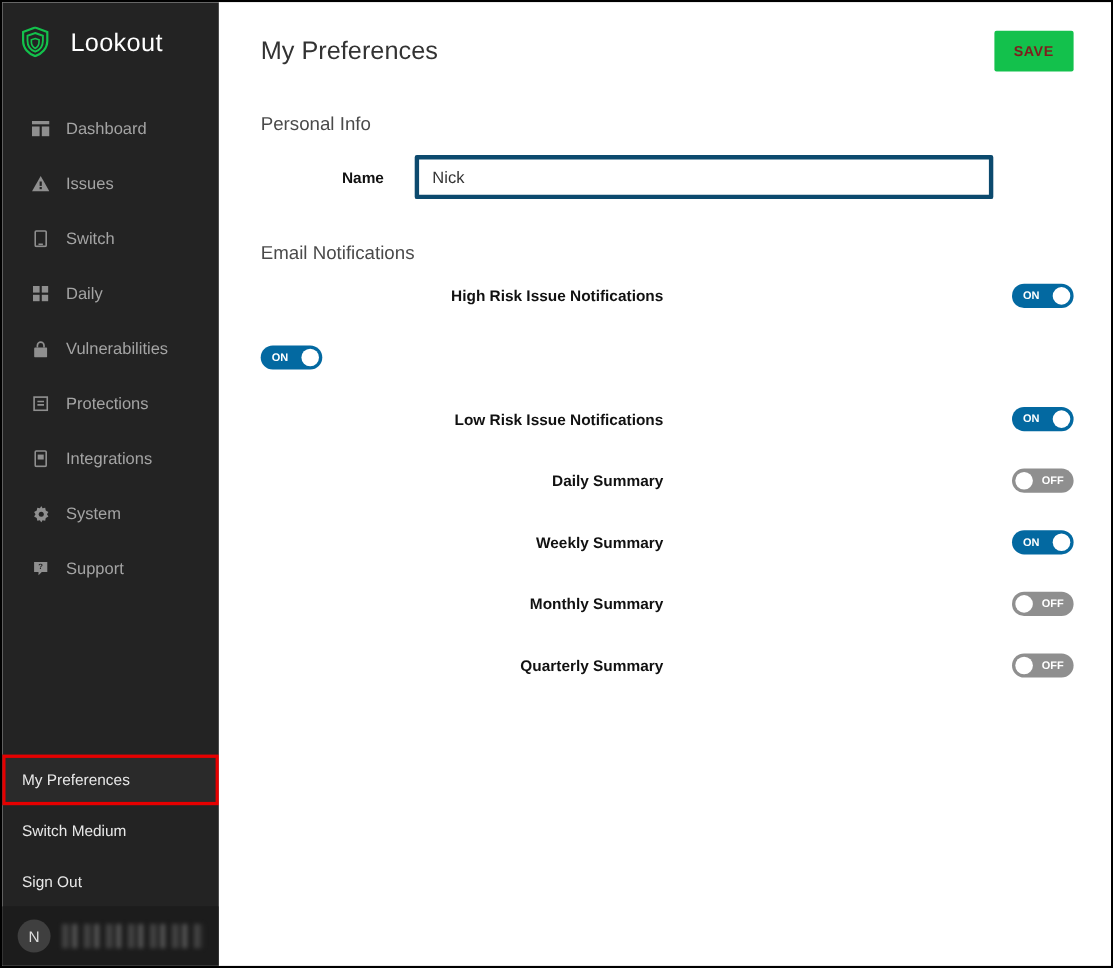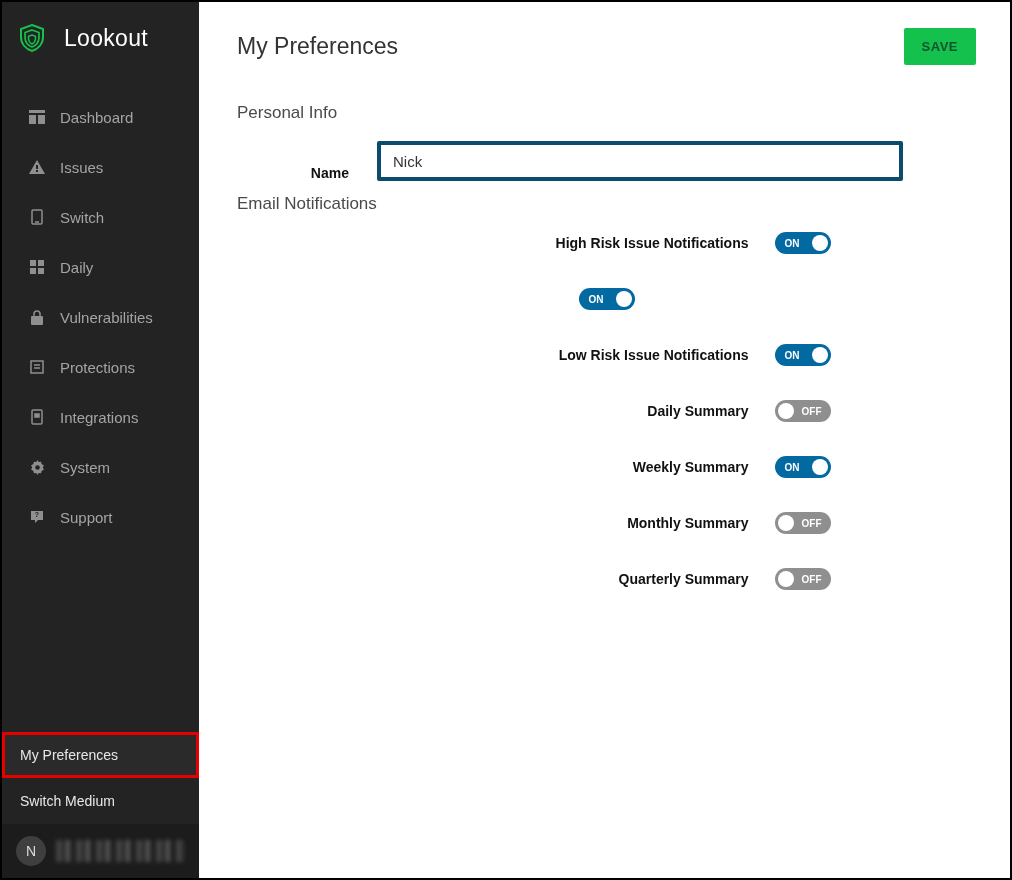--- a/index.html
+++ b/index.html
@@ -19,30 +19,30 @@
     .footer-item { display: flex; align-items: center; height: 46px; padding: 0 18px; color: #e8e8e8; font-size: 14px; cursor: pointer; }
     .footer-item.highlight { outline: 3px solid #e60000; outline-offset: -3px; background: #2a2a2a; }
     .footer-user { display: flex; align-items: center; padding: 12px 14px; background: #1c1c1c; }
     .avatar-circle { width: 30px; height: 30px; border-radius: 50%; background: #3f3f3f; display: flex; align-items: center; justify-content: center; color: #ddd; font-size: 14px; margin-right: 10px; }
     .blur-strip { flex: 1; height: 22px; background: repeating-linear-gradient(90deg,#4a4a4a 0 6px,#2a2a2a 6px 10px,#666 10px 14px,#1e1e1e 14px 20px); filter: blur(2px); opacity: .85; }
 
     
     .main { flex: 1; background: #fff; padding: 26px 34px 26px 38px; position: relative; overflow: auto; }
     .page-header { display: flex; align-items: center; justify-content: space-between; margin-bottom: 38px; }
     .page-title { font-size: 23px; color: #333; font-weight: 400; }
-    .save-btn { background: #13c14c; color: #14532d; font-size: 13px; font-weight: 700; letter-spacing: 0.5px; border: none; padding: 11px 18px; border-radius: 2px; cursor: pointer; }
+    .save-btn { background: #13c14c; color: #7f1d1d; font-size: 13px; font-weight: 700; letter-spacing: 0.5px; border: none; padding: 11px 18px; border-radius: 2px; cursor: pointer; }
 
     .section-title { font-size: 17px; color: #4a4a4a; margin-bottom: 18px; font-weight: 400; }
-    .section { margin-bottom: 13px; }
-
-    .form-row { display: flex; align-items: flex-end; margin-bottom: 10px; }
+    .section { margin-bottom: 39px; }
+
+    .form-row { display: flex; align-items: center; margin-bottom: 10px; }
     .form-row .row-label { width: 140px; text-align: right; padding-right: 28px; font-size: 14px; font-weight: 700; color: #111; }
     .name-input { flex: 1; max-width: 526px; height: 38px; border: 4px solid #0c4a6e; border-radius: 2px; padding: 16px 12px; font-size: 15px; color: #333; }
 
-    .toggle-row { display: flex; align-items: center; justify-content: center; margin-bottom: 34px; }
+    .toggle-row { display: flex; align-items: center; justify-content: space-between; margin-bottom: 34px; }
     .toggle-row .row-label { width: 392px; text-align: right; padding-right: 26px; font-size: 14px; font-weight: 700; color: #111; }
 
     .toggle { position: relative; width: 56px; height: 22px; border-radius: 11px; cursor: pointer; display: flex; align-items: center; font-size: 10px; font-weight: 700; color: #fff; }
     .toggle.on { background: #0369a1; padding-left: 10px; }
     .toggle.off { background: #8f8f8f; justify-content: flex-end; padding-right: 9px; }
     .toggle .knob { position: absolute; width: 16px; height: 16px; border-radius: 50%; background: #fff; top: 3px; }
     .toggle.on .knob { right: 3px; }
     .toggle.off .knob { left: 3px; }
   </style>
 </head>
@@ -149,20 +149,23 @@
     </div>
   </nav>
 
   <div class="footer-nav">
     <div class="footer-item highlight">
       <span>My Preferences</span>
     </div>
     <div class="footer-item">
       <span>Switch Medium</span>
     </div>
+    <div class="footer-item">
+      <span>Sign Out</span>
+    </div>
     <div class="footer-user">
       <div class="avatar-circle">
         <span>N</span>
       </div>
       <div class="blur-strip"></div>
     </div>
   </div>
 </aside>
 
 <main class="main">

